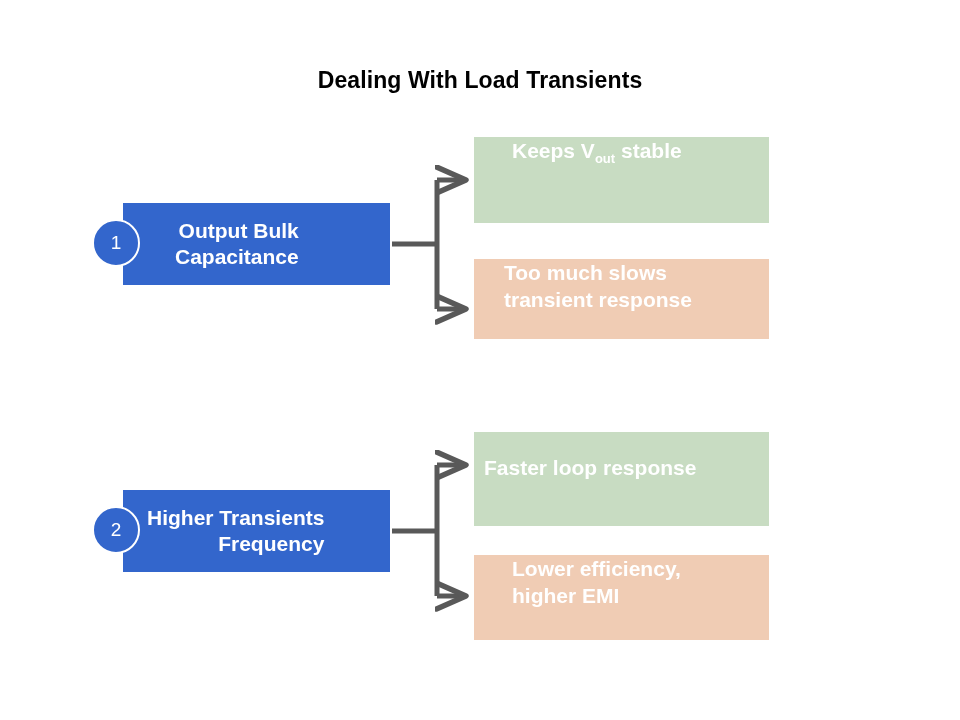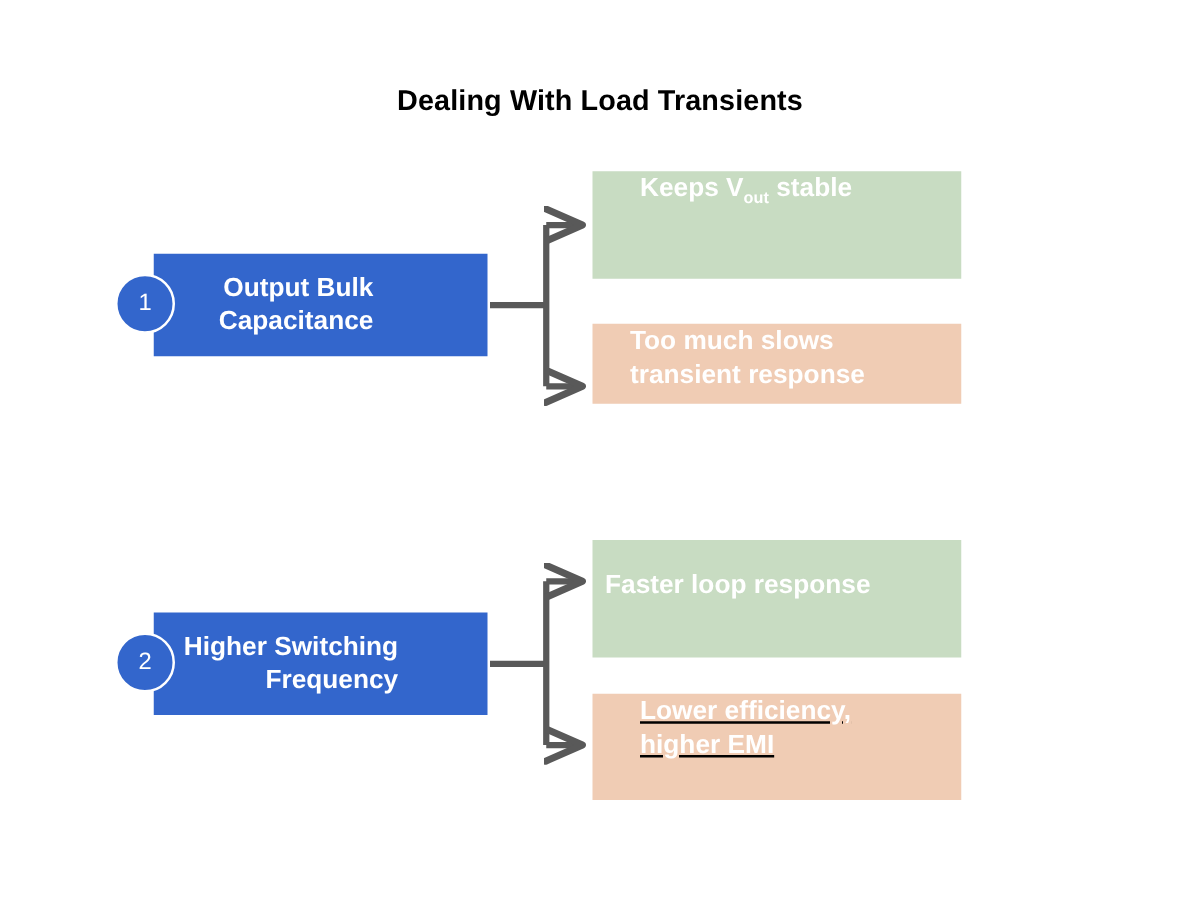--- a/index.html
+++ b/index.html
@@ -107,23 +107,23 @@
     font-size: 21px;
     font-weight: bold;
     line-height: 27px;
     text-align: left;
     white-space: pre-line;
   }
   .outcome-pos { background: #c8dcc2; }
   .outcome-neg { background: #f0ccb4; }
 
   .outcome-1a { left: 474px; top: 137px; width: 295px; height: 86px; }
-  .outcome-1b { left: 474px; top: 259px; width: 295px; height: 64px; padding-left: 30px; }
+  .outcome-1b { left: 474px; top: 259px; width: 295px; height: 80px; padding-left: 30px; }
   .outcome-2a { left: 474px; top: 432px; width: 295px; height: 94px; padding-left: 10px; align-items: flex-start; padding-top: 22px; }
-  .outcome-2b { left: 474px; top: 555px; width: 295px; height: 85px; padding-left: 38px; text-decoration: underline; }
+  .outcome-2b { left: 474px; top: 555px; width: 295px; height: 85px; padding-left: 38px; }
 
   .outcome-2a .outcome-text { padding-left: 0; }
 
   
   .sub {
     font-size: 0.62em;
     vertical-align: sub;
     line-height: 0;
   }
 
@@ -178,21 +178,21 @@
   <div class="outcome-box outcome-pos outcome-1a">
     <div class="outcome-text"><span>Keeps V</span><span class="sub">out</span><span> stable</span></div>
   </div>
 
   <div class="outcome-box outcome-neg outcome-1b">
     <div class="outcome-text">Too much slows
 transient response</div>
   </div>
 
   <div class="step-box step-box-2">
-    <div class="step-label">Higher Switching
+    <div class="step-label">Higher Transients
 Frequency</div>
   </div>
 
   <div class="step-badge step-badge-2">
     <span>2</span>
   </div>
 
   <div class="outcome-box outcome-pos outcome-2a">
     <div class="outcome-text">Faster loop response</div>
   </div>

